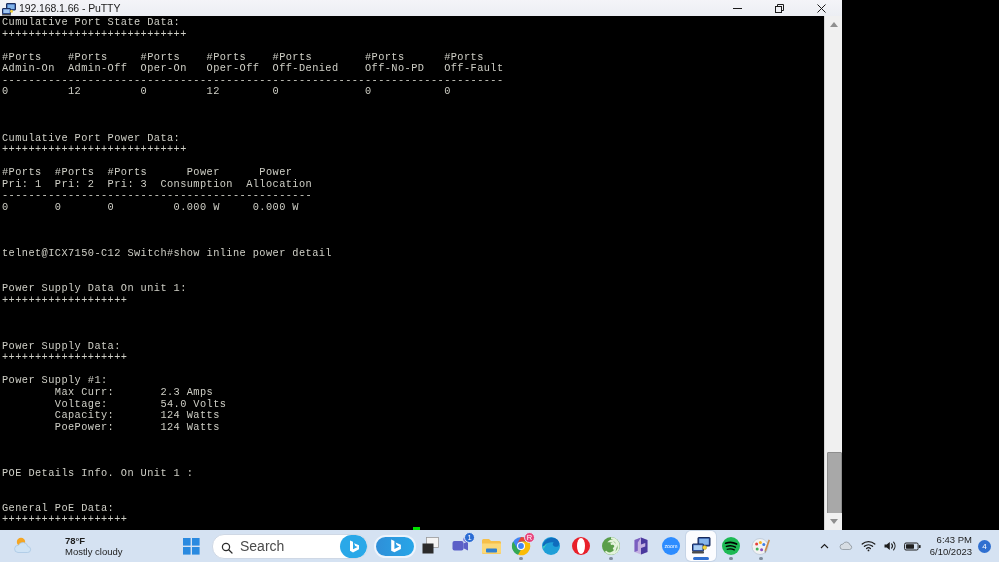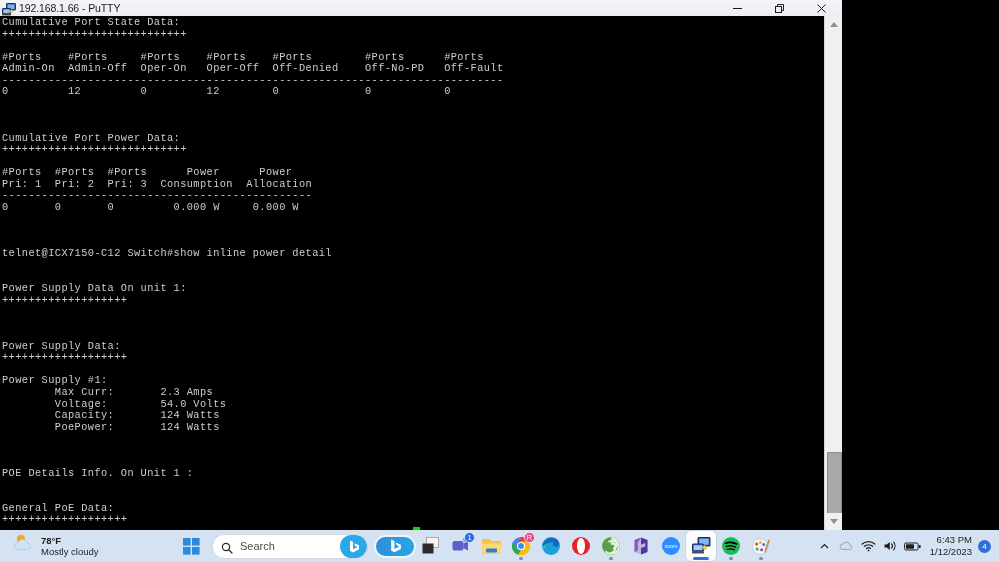--- a/index.html
+++ b/index.html
@@ -143,24 +143,26 @@
     height: 32px;
     background: #d5e2f2;
     display: flex;
     align-items: center;
     user-select: none;
   }
 
   
   #weather-widget {
     display: flex;
+    align-items: center;
     margin-left: 8px;
     height: 28px;
     padding: 0 4px;
     border-radius: 4px;
+    gap: 24px;
   }
   #weather-icon { width: 24px; height: 22px; position: relative; margin-right: 5px; flex:0 0 auto;}
   #weather-text { display: flex; flex-direction: column; justify-content: center; line-height: 11px; }
   #weather-temp { font-size: 9.5px; color: #1d1d1d; font-weight: 600; }
   #weather-cond { font-size: 9.5px; color: #1d1d1d; }
 
   
   #taskbar-center {
     position: absolute;
     left: 176px;
@@ -204,21 +206,21 @@
     display: flex;
     align-items: center;
     margin-left: 6px;
     margin-right: 2px;
     border: 1px solid #cfd8e5;
     position: relative;
     overflow: hidden;
   }
   #search-icon { margin-left: 8px; width: 12px; height: 12px; flex: 0 0 auto;}
   #search-placeholder {
-    font-size: 11px;
+    font-size: 14px;
     color: #4a4a4a;
     margin-left: 7px;
   }
   #search-bing-button {
     position: absolute;
     right: 0px; top: 0px;
     width: 27px; height: 23px;
     background: #2aa8e8;
     border-radius: 12px;
     display: flex; align-items: center; justify-content: center;
@@ -577,17 +579,17 @@
     </span>
     <span class="tray-icon">
       <svg width="17" height="11" viewBox="0 0 17 11">
         <rect x="0.6" y="2" width="13.5" height="7" rx="1.4" fill="none" stroke="#1d1d1d" stroke-width="1"></rect>
         <rect x="2" y="3.3" width="8" height="4.4" rx="0.6" fill="#1d1d1d"></rect>
         <rect x="15" y="4" width="1.6" height="3" rx="0.6" fill="#1d1d1d"></rect>
       </svg>
     </span>
     <span id="tray-clock">
       <span id="clock-time">6:43 PM</span>
-      <span id="clock-date">1/12/2023</span>
+      <span id="clock-date">6/10/2023</span>
     </span>
     <span id="notif-badge">4</span>
   </div>
 </div>
 
 </body></html>

